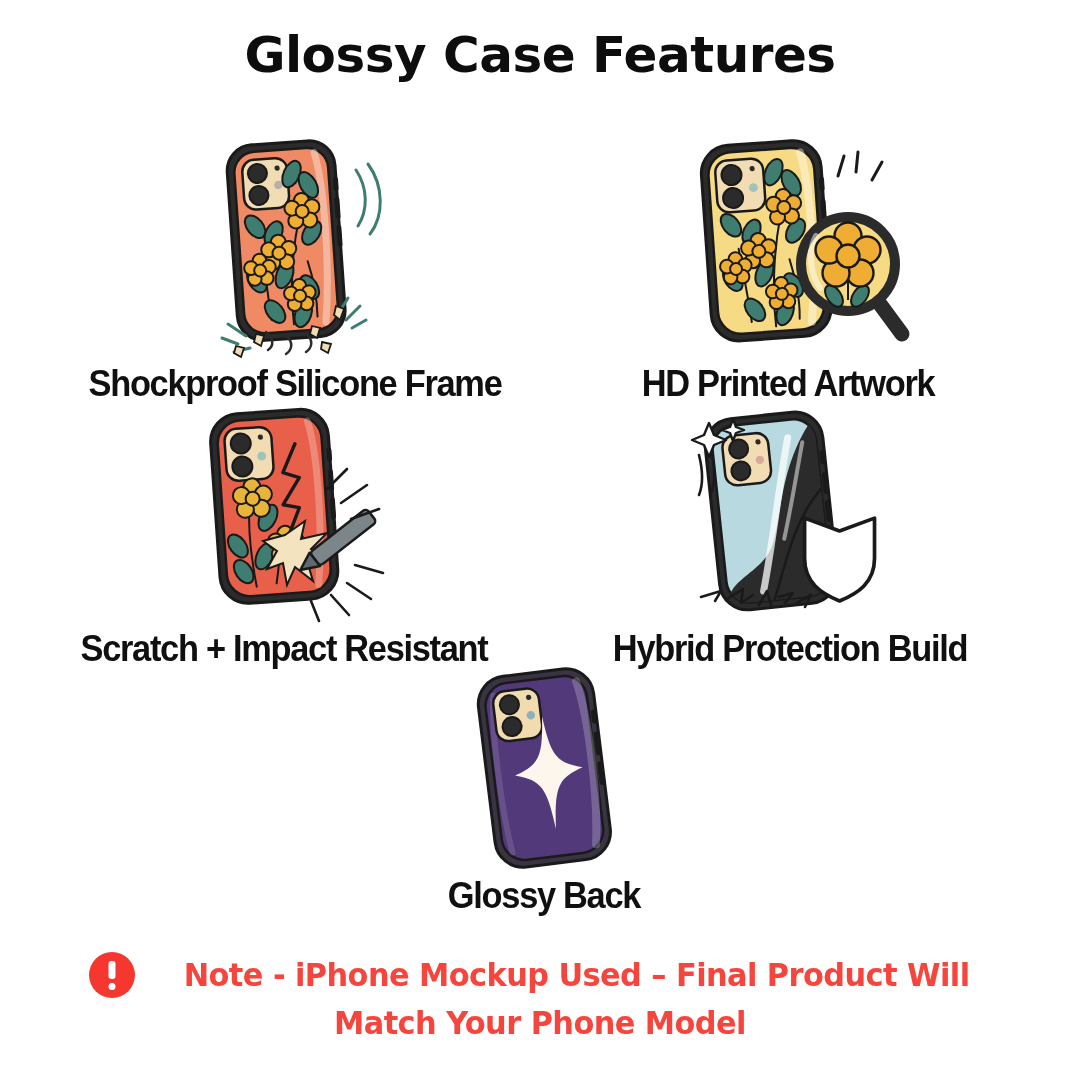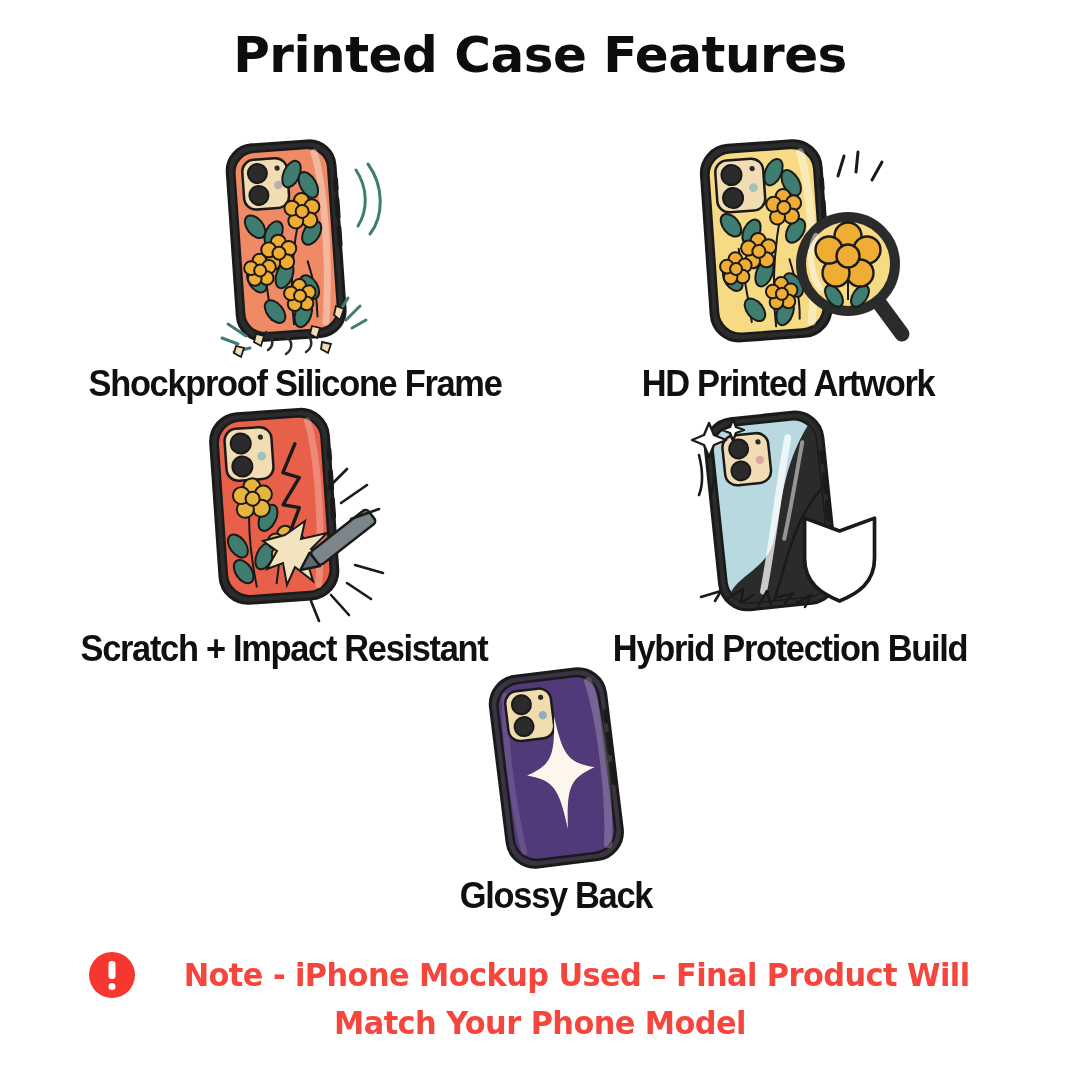--- a/index.html
+++ b/index.html
@@ -56,21 +56,21 @@
     letter-spacing: -1.4px;
     color: #101010;
     white-space: nowrap;
     transform: scaleX(0.93);
   }
 
   #feat-1 { left: 55px;  top: 128px; }
   #feat-2 { left: 548px; top: 128px; }
   #feat-3 { left: 44px;  top: 393px; }
   #feat-4 { left: 550px; top: 393px; text-align: center; }
-  #feat-5 { left: 316px; top: 660px; width: 480px; }
+  #feat-5 { left: 304px; top: 660px; width: 480px; }
 
   #feat-5 .art { height: 215px; }
 
   
   .note {
     position: absolute;
     top: 952px;
     left: 0;
     width: 1080px;
     text-align: center;
@@ -127,21 +127,21 @@
     color: #f5453c;
     letter-spacing: -0.6px;
     transform: scaleX(0.95);
   }
 </style>
 </head>
 <body>
 
 <div class="page">
 
-  <div class="page-title">Printed Case Features</div>
+  <div class="page-title">Glossy Case Features</div>
 
   <div class="feature" id="feat-2">
     <div class="art">
       <svg width="260" height="235" viewBox="0 0 260 235">
         <g transform="rotate(-4 120 110)">
           <rect x="48" y="14" width="120" height="196" rx="28" fill="#2b2b2b" stroke="#1a1a1a" stroke-width="3"></rect>
           <rect x="55" y="21" width="106" height="182" rx="23" fill="#f7db84" stroke="#1a1a1a" stroke-width="2.5"></rect>
           <path d="M148 26 C156 60 156 140 148 196" stroke="#ffffff" stroke-opacity="0.42" stroke-width="8" fill="none" stroke-linecap="round"></path>
 
           <rect x="62" y="29" width="48" height="52" rx="12" fill="#f2dcb4" stroke="#1a1a1a" stroke-width="2.5"></rect>

